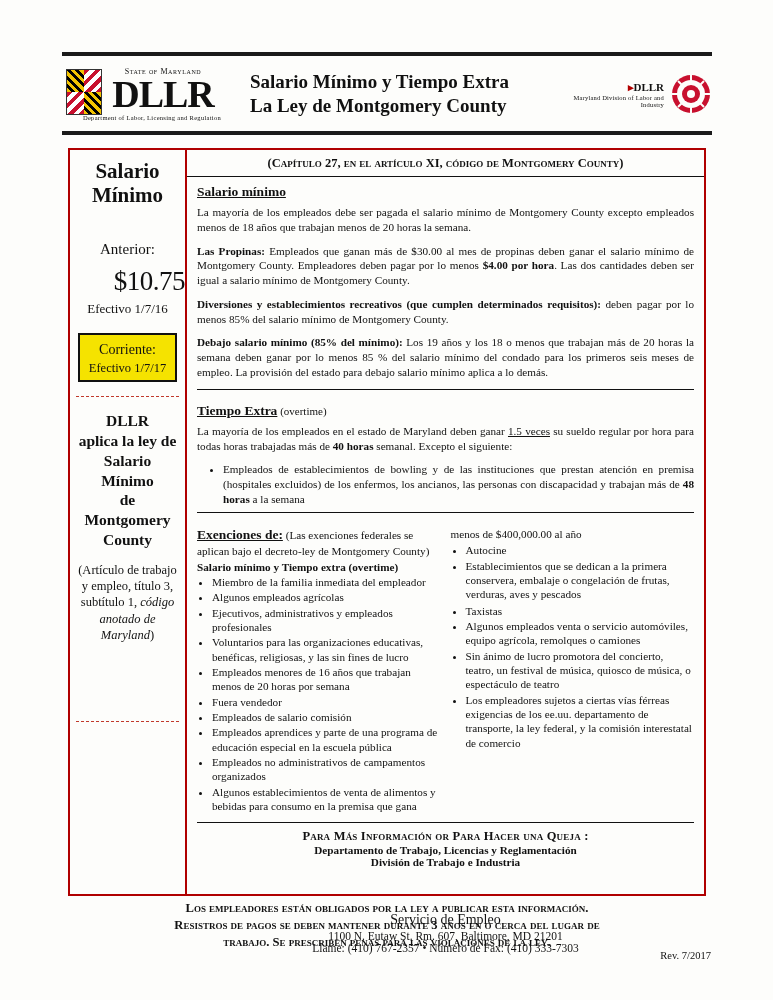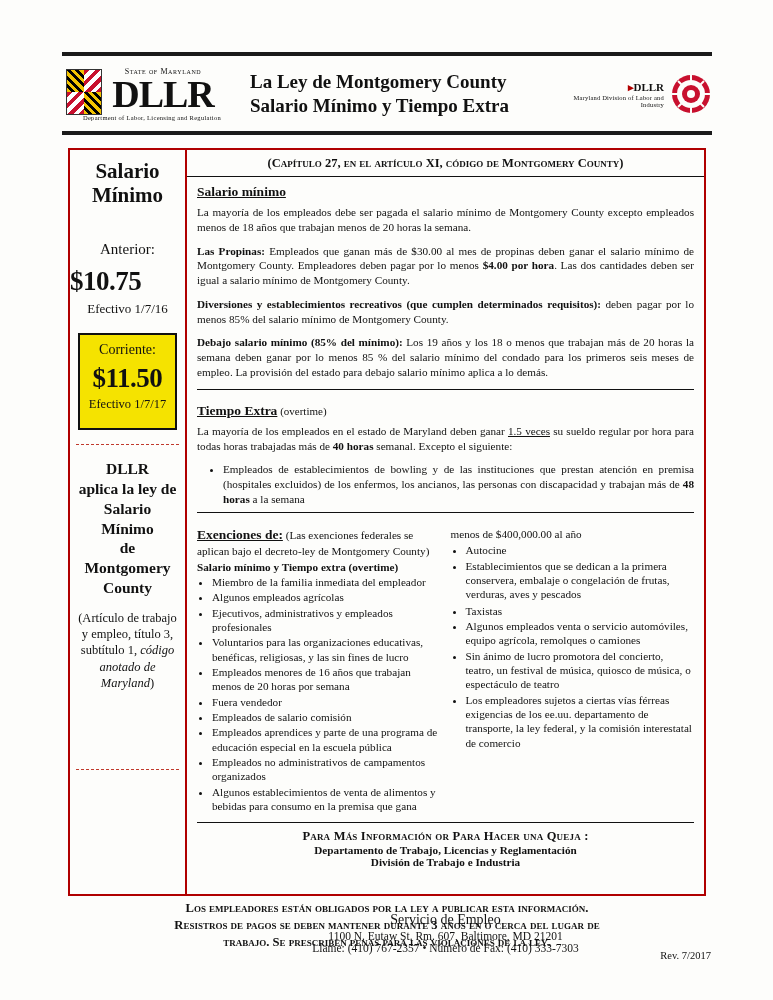--- a/index.html
+++ b/index.html
@@ -161,37 +161,37 @@
     font-weight: bold;
     line-height: 1.12;
     margin-top: 10px;
   }
   .anterior {
     text-align: center;
     font-size: 15px;
     margin-top: 34px;
   }
   .amount-prev {
-    text-align: left;
+    text-align: right;
     font-size: 27px;
-    font-weight: bold;
+    font-weight: normal;
     margin-top: 8px;
     letter-spacing: -0.5px;
   }
   .eff-prev {
     text-align: center;
     font-size: 13px;
     margin-top: 4px;
   }
   .yellow-box {
     margin: 16px 8px 0 8px;
     background: #f5e300;
     border: 2px solid #111;
     text-align: center;
-    padding: 7px 2px 16px 2px;
+    padding: 7px 2px 4px 2px;
   }
   .yellow-box .lbl { font-size: 14px; }
   .yellow-box .amt {
     font-size: 27px;
     font-weight: bold;
     margin-top: 5px;
     letter-spacing: -0.5px;
   }
   .yellow-box .eff {
     font-size: 12.5px;
@@ -366,22 +366,22 @@
           <div class="q2"></div>
           <div class="q3"></div>
           <div class="q4"></div>
       </div>
       <div class="state-of">State of Maryland</div>
       <div class="dllr-big">DLLR</div>
       <div class="dept-line">Department of Labor, Licensing and Regulation</div>
     </div>
 
     <div class="title-block">
+      <div class="title-line">Salario Mínimo y Tiempo Extra</div>
       <div class="title-line">La Ley de Montgomery County</div>
-      <div class="title-line">Salario Mínimo y Tiempo Extra</div>
     </div>
 
     <div class="right-logos">
       <div class="mini-dllr">
         <div class="m1"><span class="red">▸</span><span>DLLR</span></div>
         <div class="m2">Maryland Division of Labor and Industry</div>
       </div>
       <div class="gear">
         <svg width="42" height="42" viewBox="0 0 42 42">
           <g fill="#c8102e">
@@ -414,21 +414,20 @@
         <div>Salario</div>
         <div>Mínimo</div>
       </div>
 
       <div class="anterior">Anterior:</div>
       <div class="amount-prev">$10.75</div>
       <div class="eff-prev">Efectivo 1/7/16</div>
 
       <div class="yellow-box">
         <div class="lbl">Corriente:</div>
-        <div class="amt">$11.50</div>
         <div class="eff">Efectivo 1/7/17</div>
       </div>
 
       <div class="dashed"></div>
 
       <div class="dllr-aplica">
         <div>DLLR</div>
         <div>aplica la ley de</div>
         <div>Salario Mínimo</div>
         <div>de Montgomery</div>

